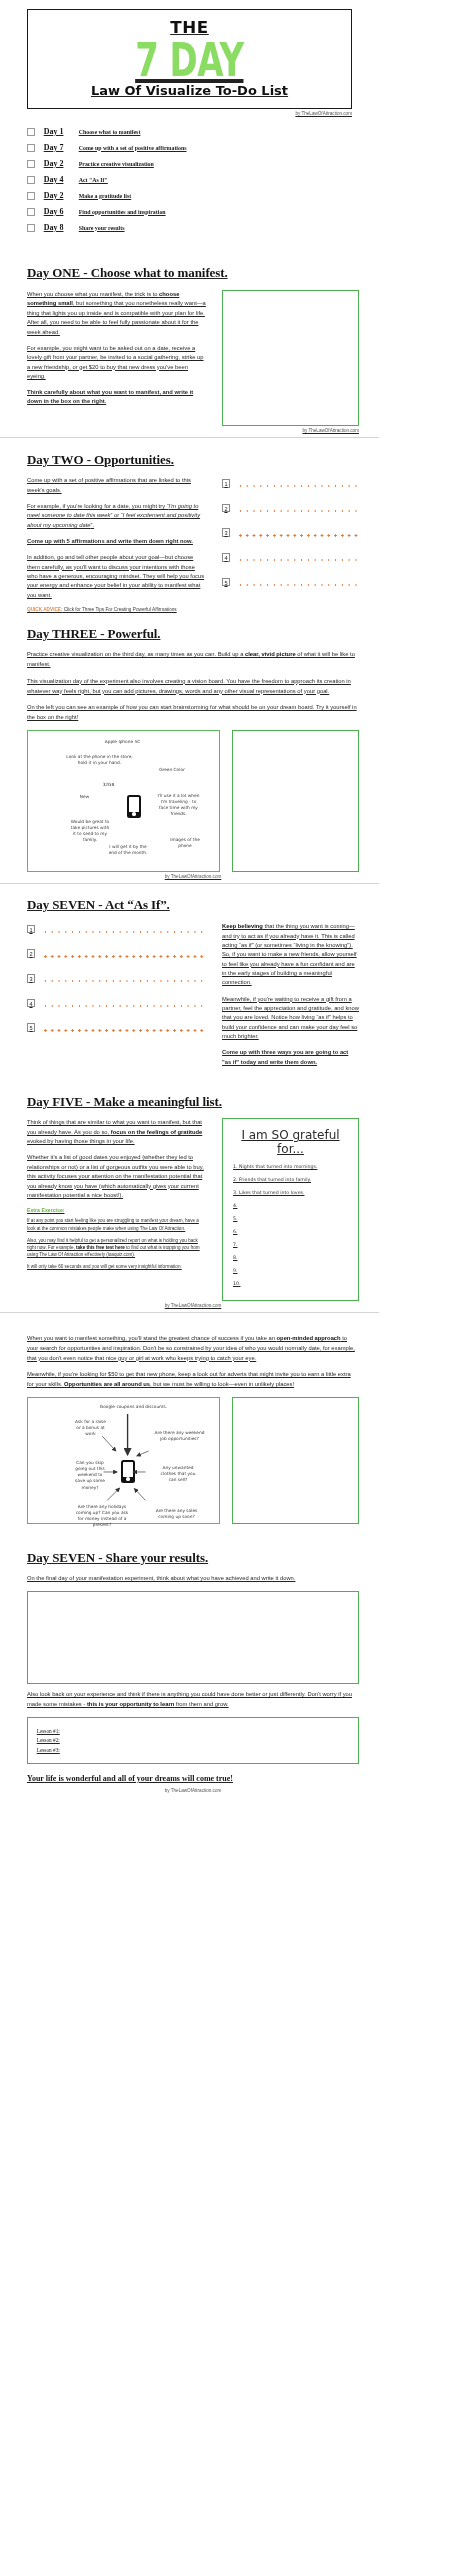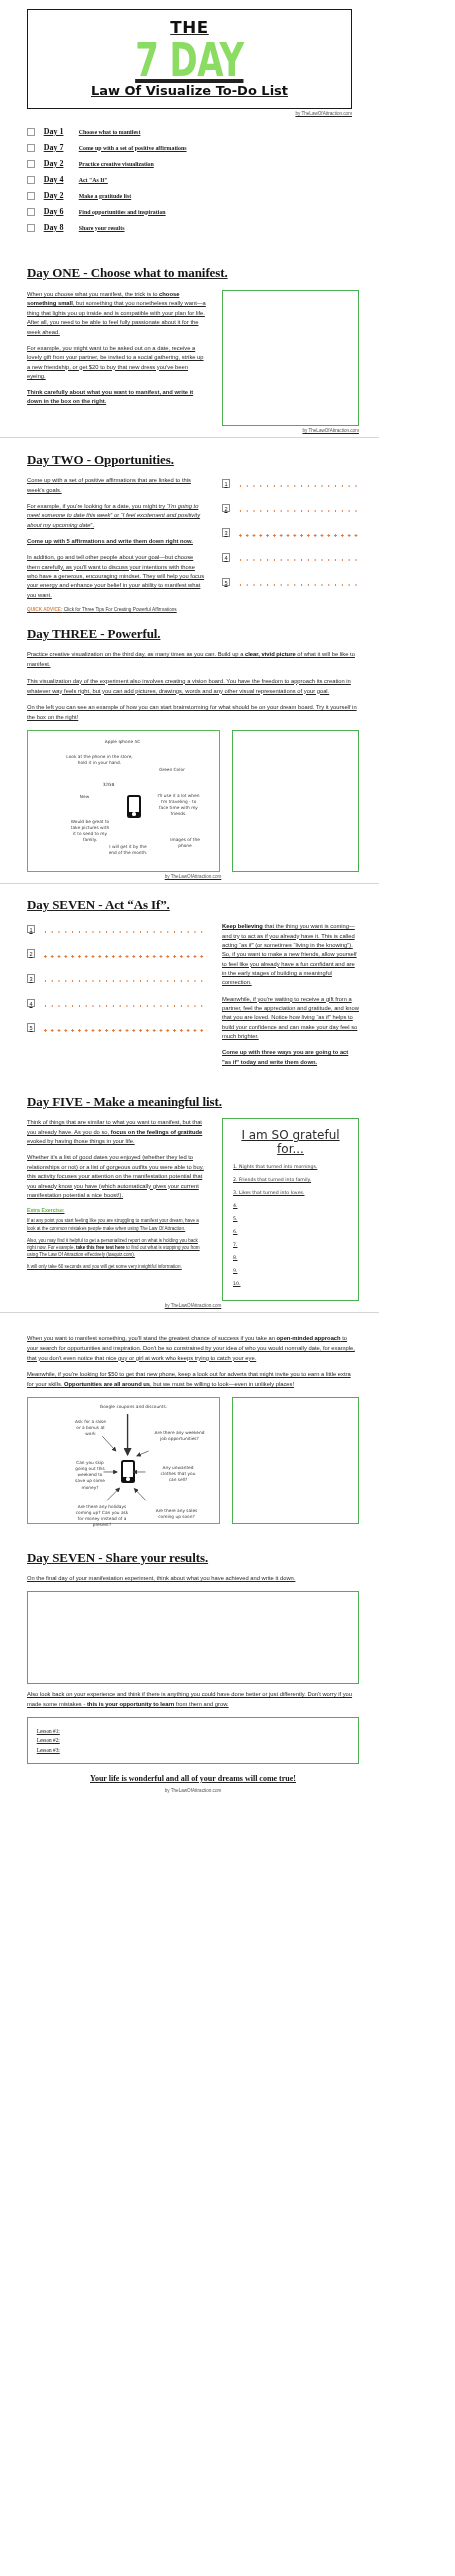--- a/index.html
+++ b/index.html
@@ -188,21 +188,20 @@
     font-size: 4.7px;
     color:#333;
     margin-bottom: 8px;
   }
 
   
   .d7box { border:1px solid #4CAF50; height: 93px; }
   .lesson-box { border:1px solid #4CAF50; padding: 6.2px 8.7px; }
   .lesson { font-size: 5.3px; font-family:"Liberation Serif", serif; color:#222; margin: 3.7px 0; }
   .closing {
-    text-align:center;
     font-family:"Liberation Serif", serif;
     font-weight:700;
     font-size: 8px;
     color:#151515;
     margin: 10px 0 2.5px 0;
   }
   .spacer-lg { height: 21px; }
   .spacer-md { height: 12.4px; }
   .spacer-sm { height: 6.2px; }
 </style>

